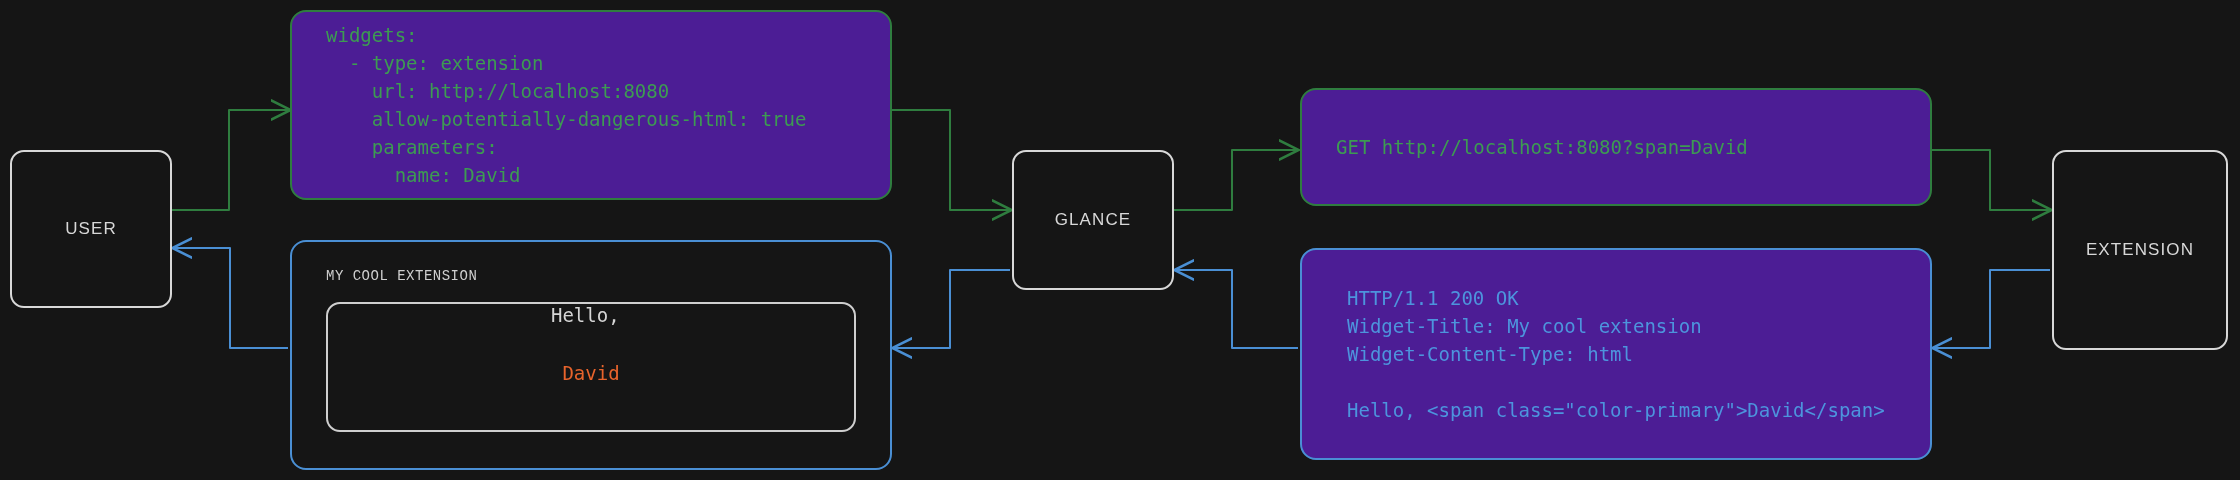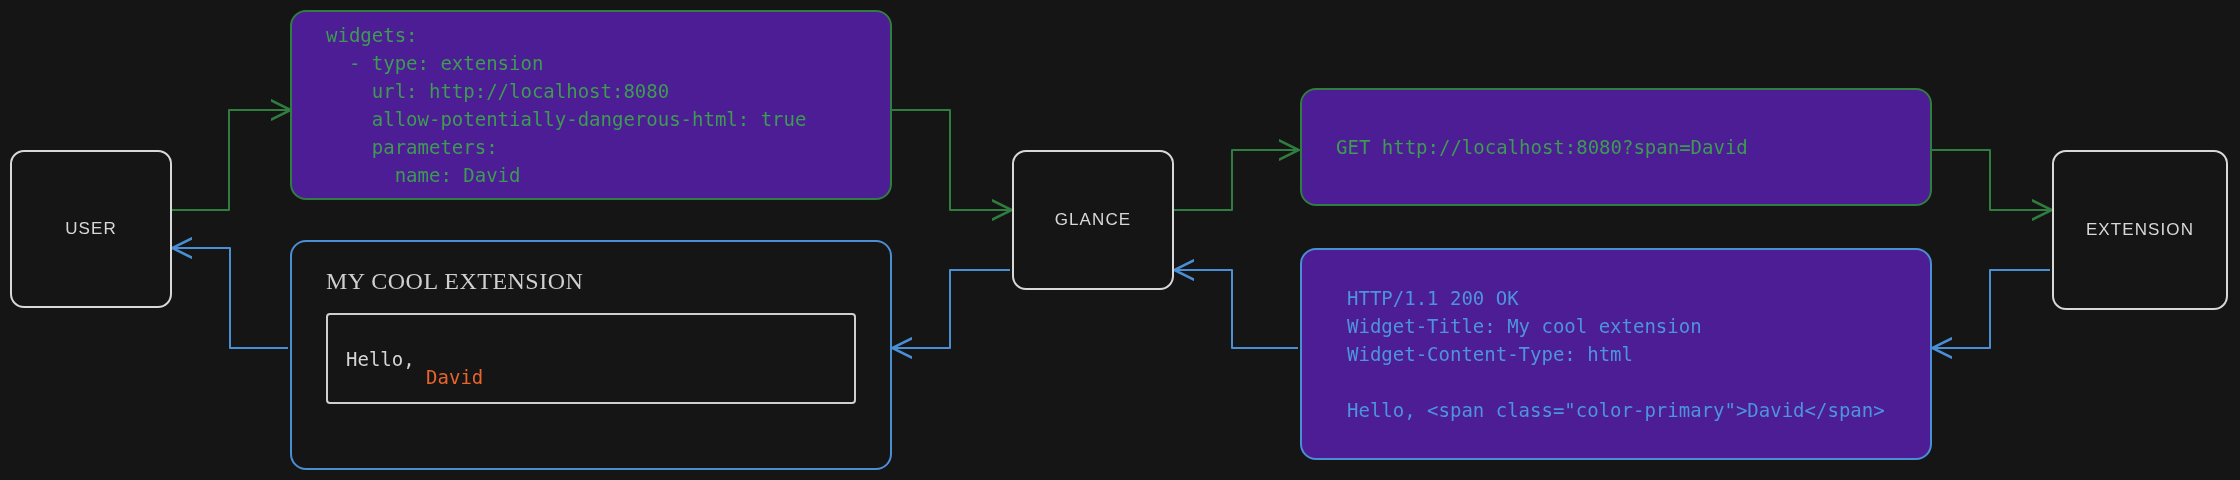--- a/index.html
+++ b/index.html
@@ -66,34 +66,35 @@
 
   .widget-panel {
     position: absolute;
     box-sizing: border-box;
     border: 2px solid #4a8fd4;
     border-radius: 16px;
     background: #151515;
     padding: 26px 34px;
   }
   .widget-title {
-    font-family: Liberation Serif, serif;
-    font-size: 24px;
+    font-family: Liberation Mono, monospace;
+    font-size: 14px;
     letter-spacing: 0.5px;
     color: #cfcfcf;
     margin-bottom: 18px;
   }
   .widget-body {
     box-sizing: border-box;
     border: 2px solid #cfcfcf;
-    border-radius: 4px;
-    height: 91px;
+    border-radius: 14px;
+    height: 130px;
     display: flex;
     align-items: center;
     padding: 0 18px;
+    flex-direction: column;
   }
   .widget-text {
     font-family: "DejaVu Sans Mono", monospace;
     font-size: 19px;
     color: #d5d5d5;
     white-space: pre;
   }
   .accent { color: #e8642c; margin-top: 36px; }
 </style>
 </head>
@@ -161,17 +162,17 @@
   </div>
 
   <div class="panel blue" style="left:1300px; top:248px; width:632px; height:212px;padding-left:11px;">
     <pre class="code blue">HTTP/1.1 200 OK
 Widget-Title: My cool extension
 Widget-Content-Type: html
 
 Hello, &lt;span class="color-primary"&gt;David&lt;/span&gt;</pre>
   </div>
 
-  <div class="node" style="left:2052px; top:150px; width:176px; height:160px;">
+  <div class="node" style="left:2052px; top:150px; width:176px; height:200px;">
     <span class="node-label">EXTENSION</span>
   </div>
 
 </div>
 
 </body></html>

